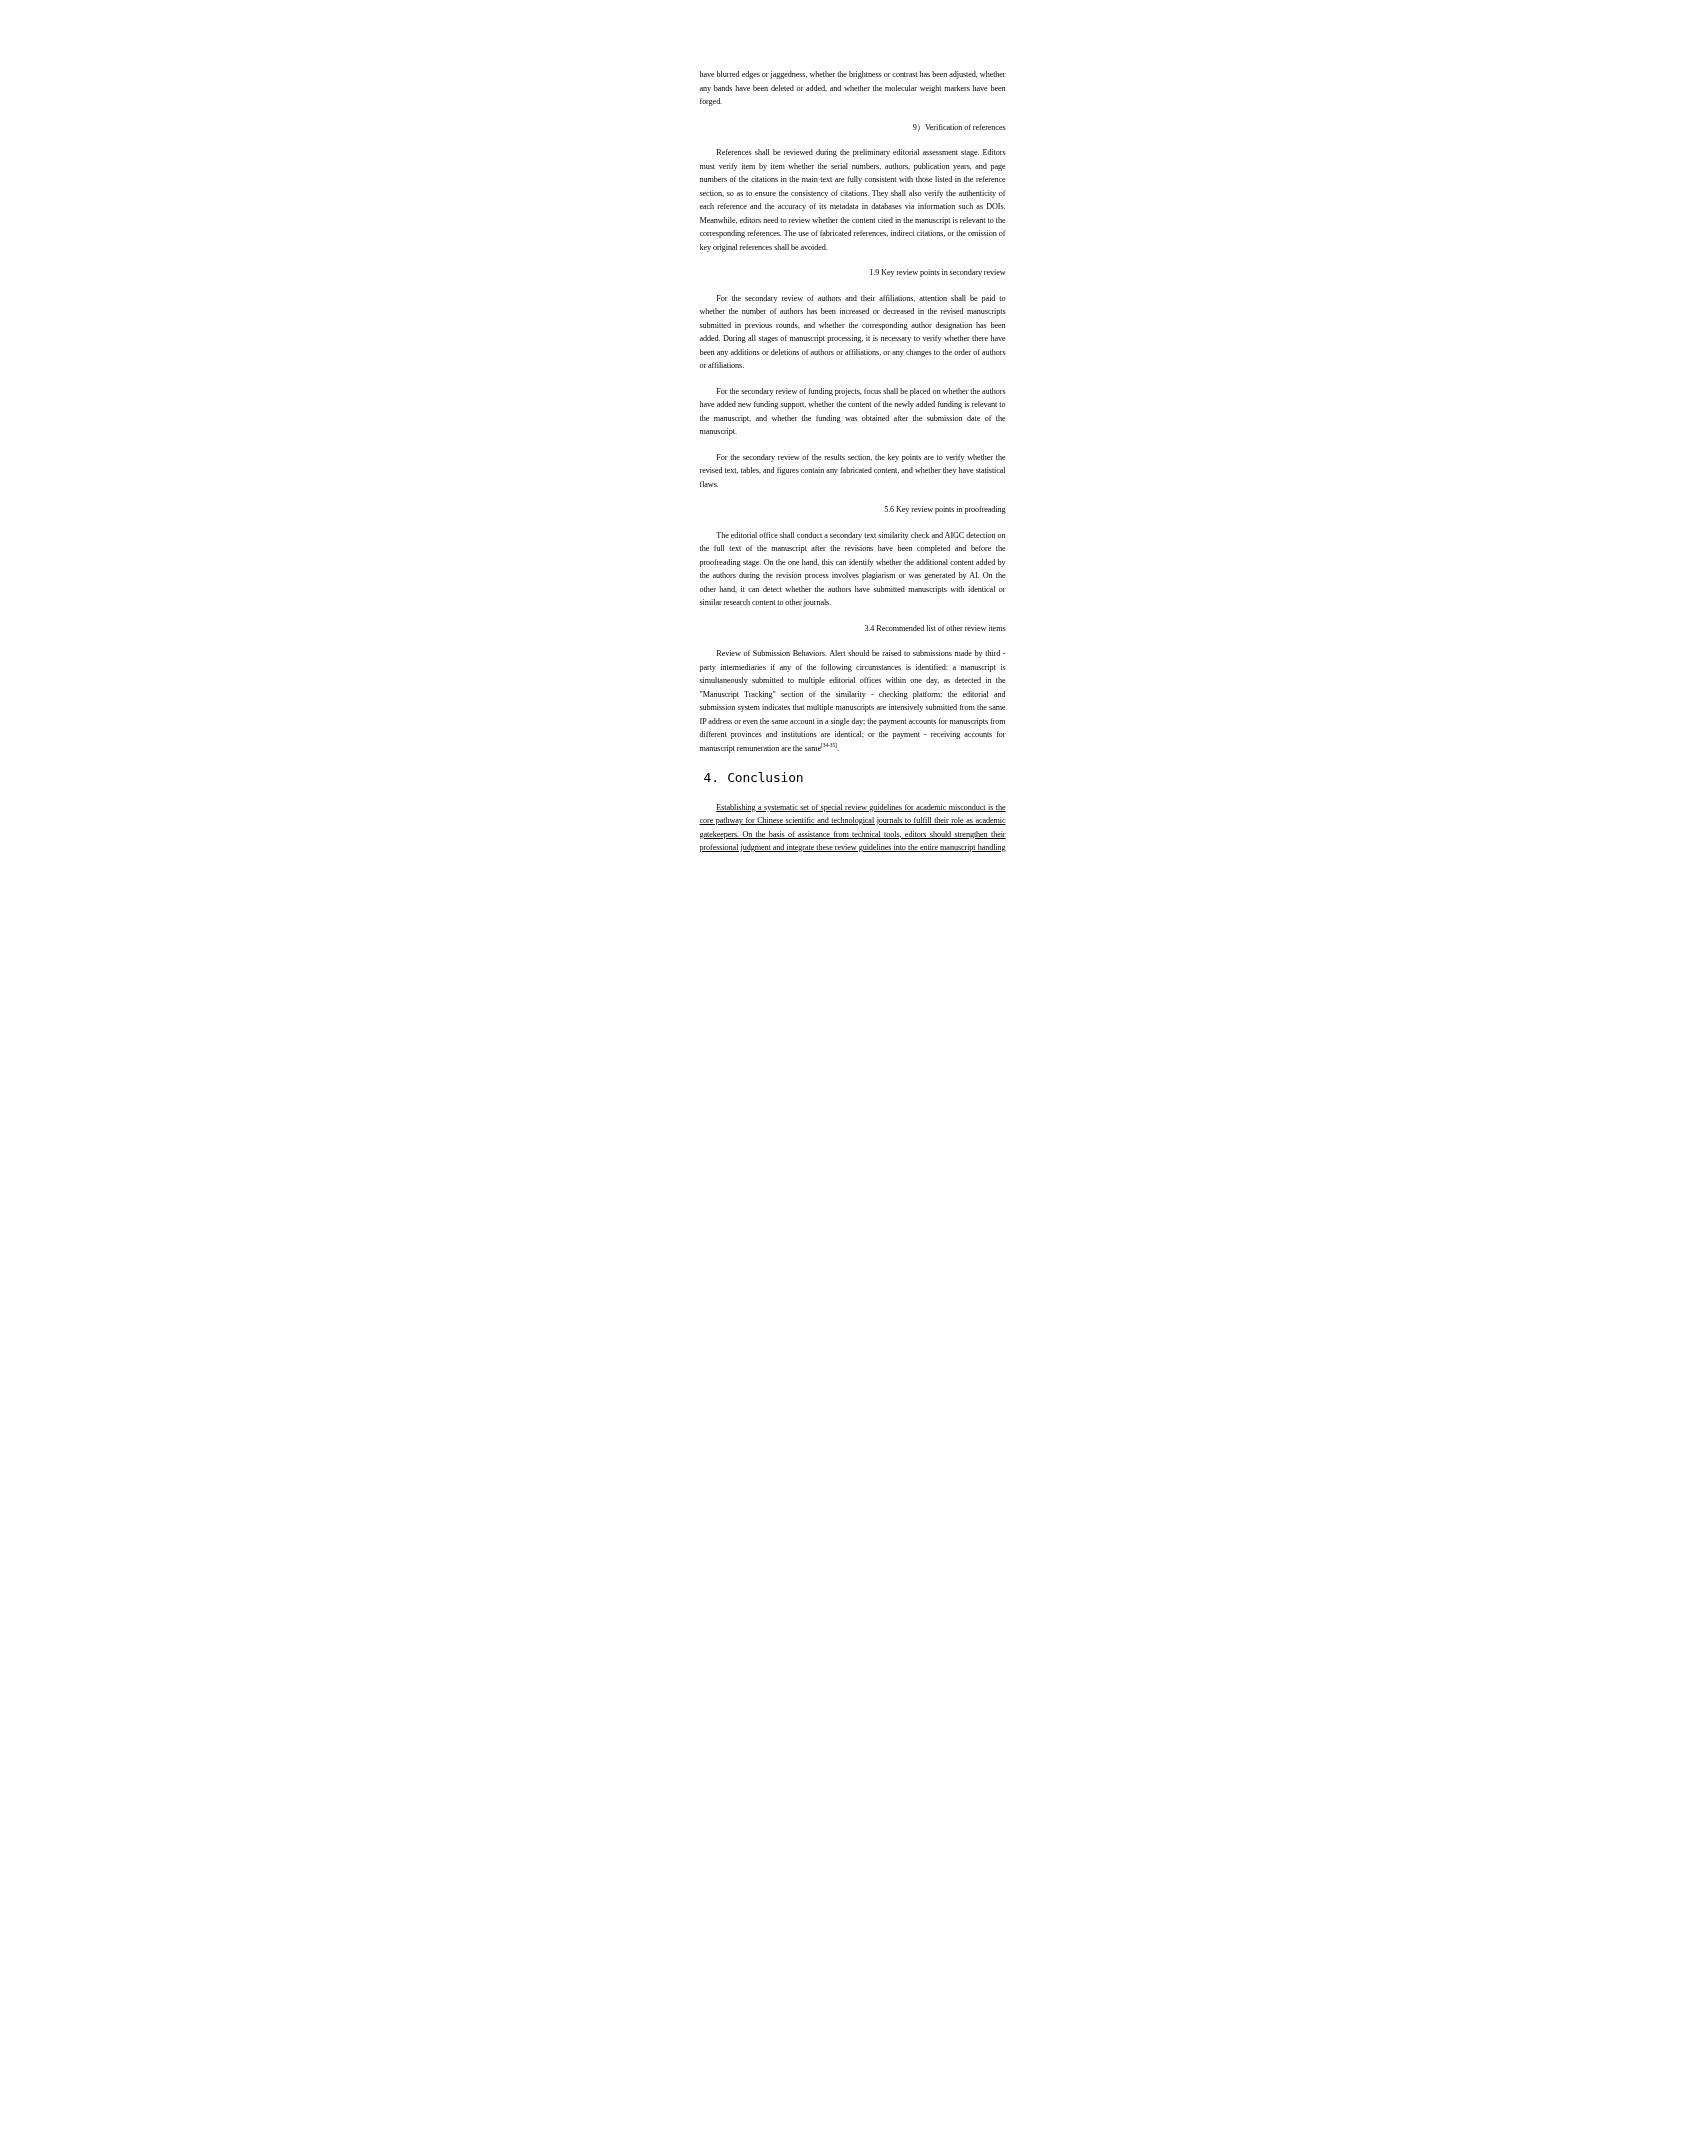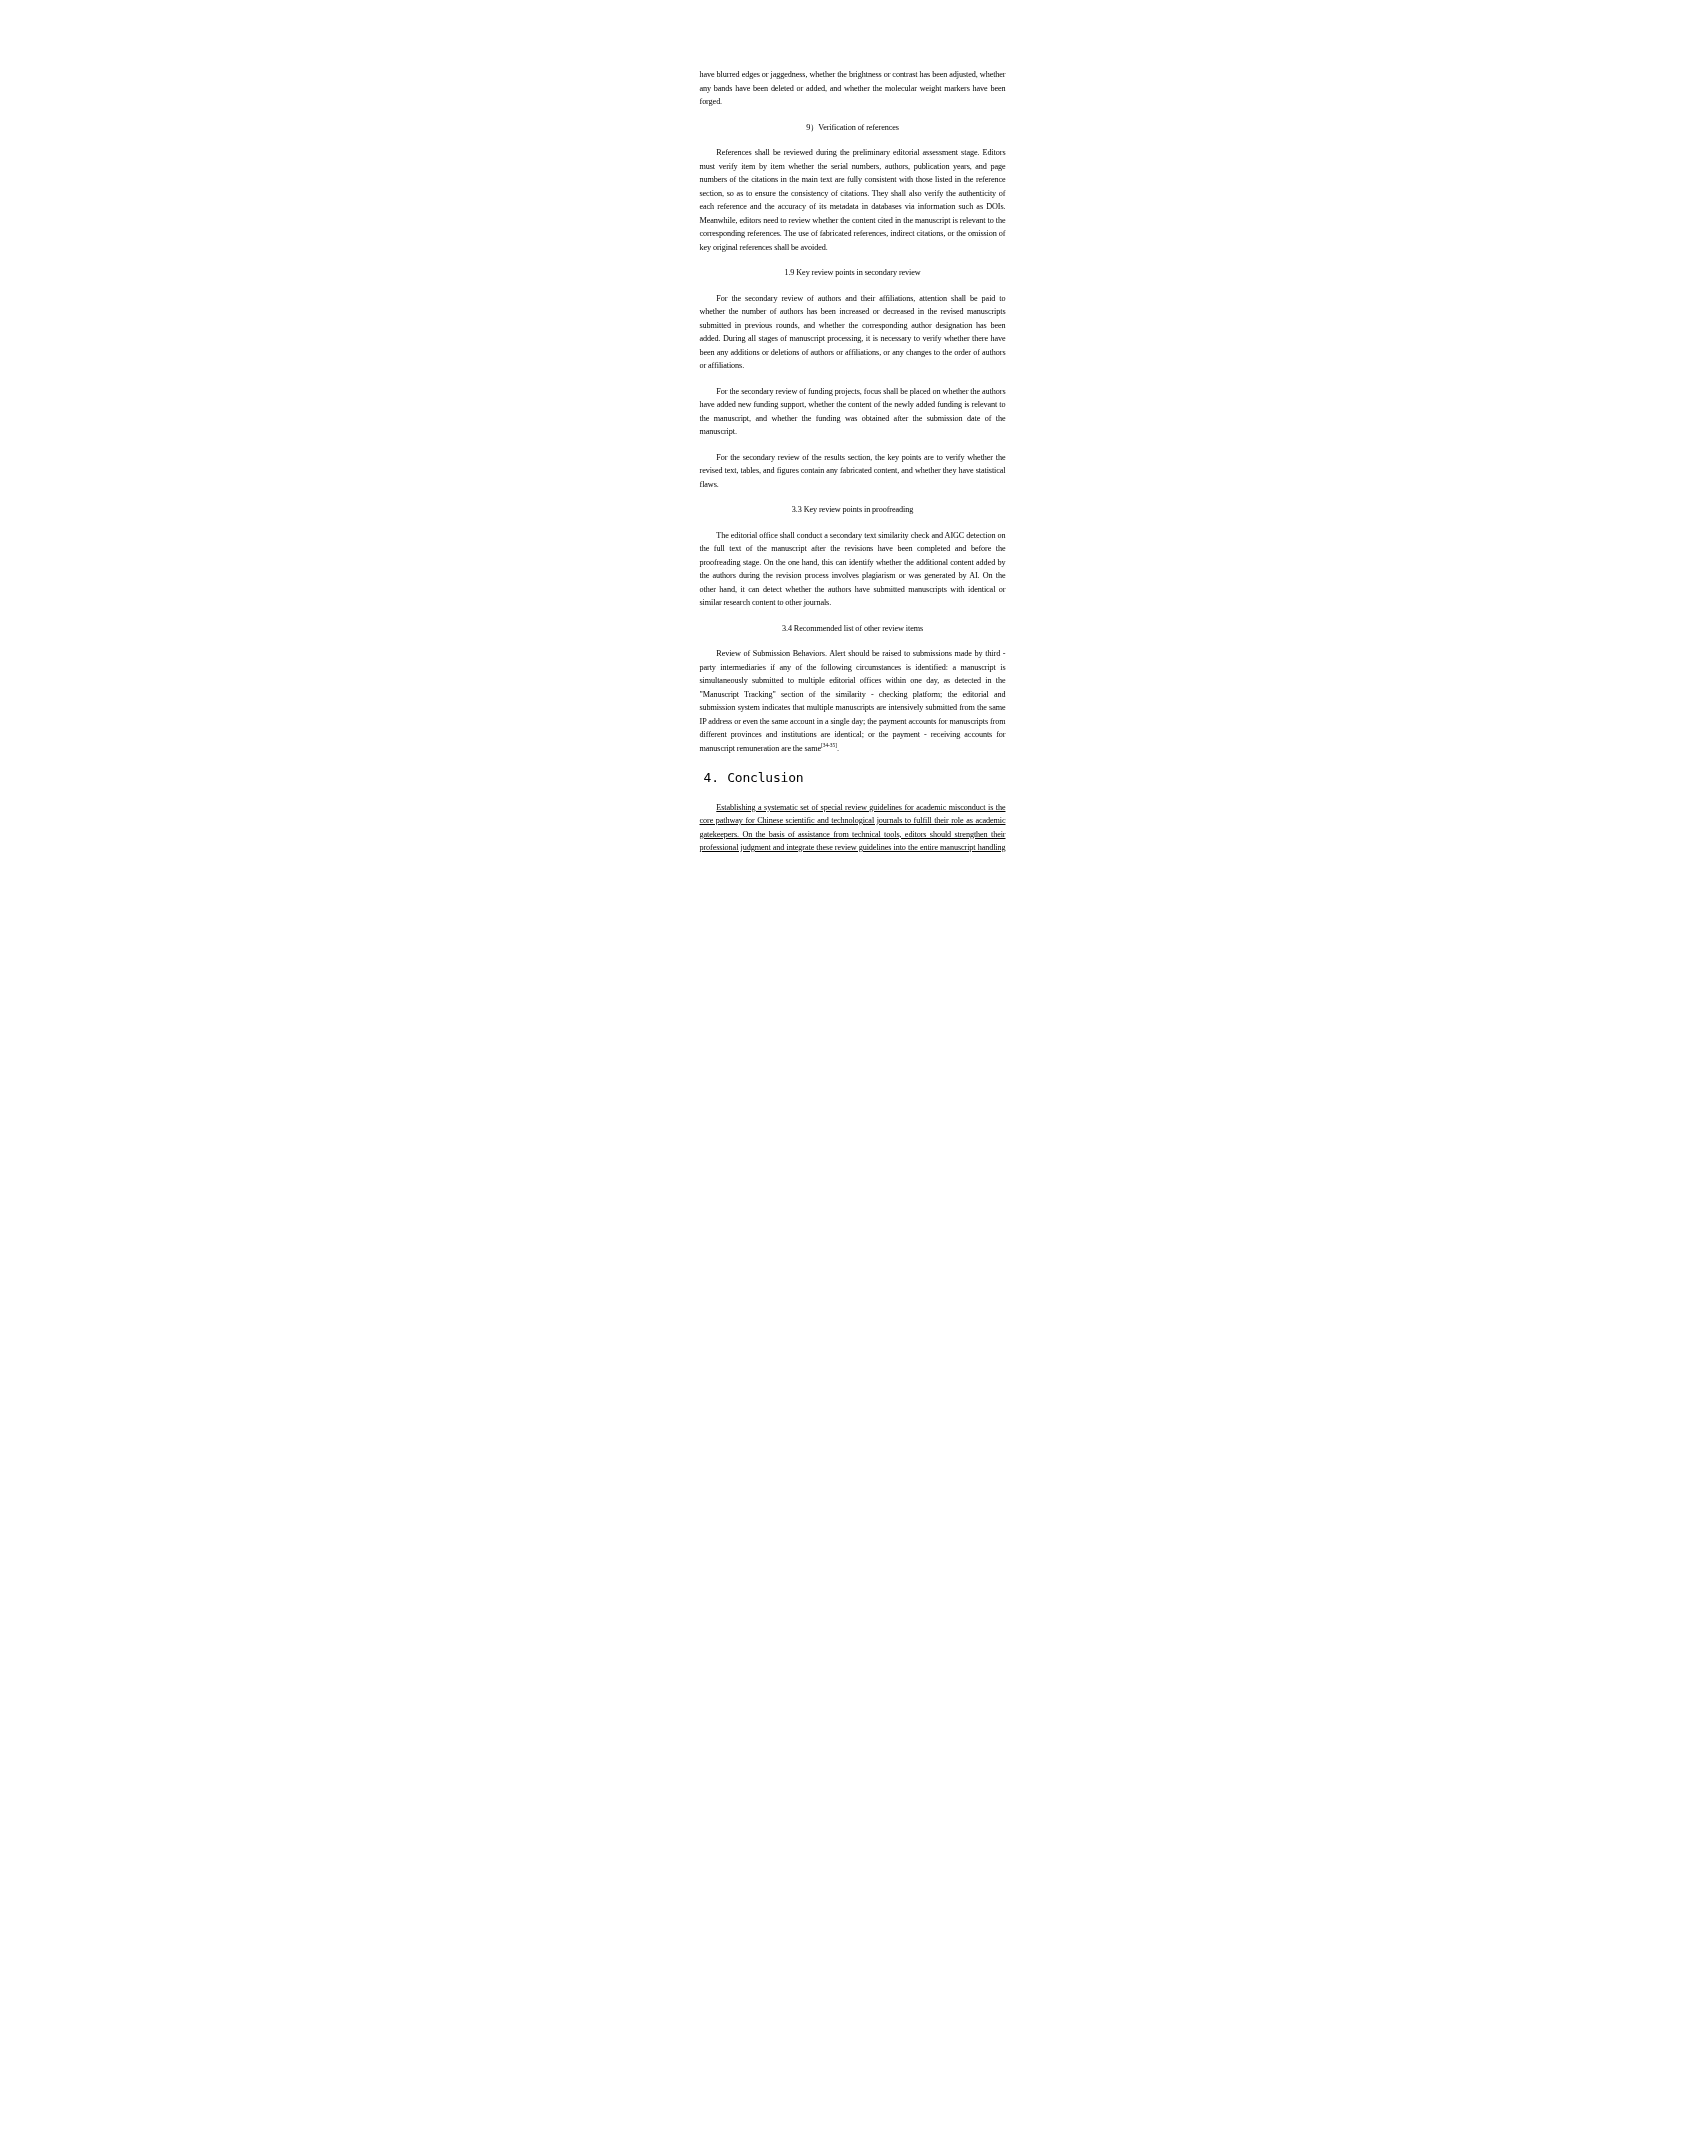--- a/index.html
+++ b/index.html
@@ -27,21 +27,21 @@
   }
   .para.indent {
     text-indent: 2.05em;
   }
   .para.justify-last {
     text-align-last: justify;
     text-decoration: underline;
   }
   .subheading {
     margin: 12px;
-    text-align: center;
+    text-align: right;
   }
   h2.heading {
     margin: 16px;
     font-family: "DejaVu Sans Mono", monospace;
     font-weight: normal;
     font-size: 13px;
     line-height: 13.5px;
     letter-spacing: -0.2px;
   }
   .heading-number {
@@ -59,21 +59,21 @@
 
 <div class="page">
   <div>
       <p class="para">have blurred edges or jaggedness, whether the brightness or contrast has been adjusted, whether any bands have been deleted or added, and whether the molecular weight markers have been forged.</p>
       <p class="subheading">9）Verification of references</p>
       <p class="para indent">References shall be reviewed during the preliminary editorial assessment stage. Editors must verify item by item whether the serial numbers, authors, publication years, and page numbers of the citations in the main text are fully consistent with those listed in the reference section, so as to ensure the consistency of citations. They shall also verify the authenticity of each reference and the accuracy of its metadata in databases via information such as DOIs. Meanwhile, editors need to review whether the content cited in the manuscript is relevant to the corresponding references. The use of fabricated references, indirect citations, or the omission of key original references shall be avoided.</p>
       <p class="subheading">1.9 Key review points in secondary review</p>
       <p class="para indent">For the secondary review of authors and their affiliations, attention shall be paid to whether the number of authors has been increased or decreased in the revised manuscripts submitted in previous rounds, and whether the corresponding author designation has been added. During all stages of manuscript processing, it is necessary to verify whether there have been any additions or deletions of authors or affiliations, or any changes to the order of authors or affiliations.</p>
       <p class="para indent">For the secondary review of funding projects, focus shall be placed on whether the authors have added new funding support, whether the content of the newly added funding is relevant to the manuscript, and whether the funding was obtained after the submission date of the manuscript.</p>
       <p class="para indent">For the secondary review of the results section, the key points are to verify whether the revised text, tables, and figures contain any fabricated content, and whether they have statistical flaws.</p>
-      <p class="subheading">3.3 Key review points in proofreading</p>
+      <p class="subheading">5.6 Key review points in proofreading</p>
       <p class="para indent">The editorial office shall conduct a secondary text similarity check and AIGC detection on the full text of the manuscript after the revisions have been completed and before the proofreading stage. On the one hand, this can identify whether the additional content added by the authors during the revision process involves plagiarism or was generated by AI. On the other hand, it can detect whether the authors have submitted manuscripts with identical or similar research content to other journals.</p>
       <p class="subheading">3.4 Recommended list of other review items</p>
       <p class="para indent"><span>Review of Submission Behaviors. Alert should be raised to submissions made by third - party intermediaries if any of the following circumstances is identified: a manuscript is simultaneously submitted to multiple editorial offices within one day, as detected in the "Manuscript Tracking" section of the similarity - checking platform; the editorial and submission system indicates that multiple manuscripts are intensively submitted from the same IP address or even the same account in a single day; the payment accounts for manuscripts from different provinces and institutions are identical; or the payment - receiving accounts for manuscript remuneration are the same</span><sup class="cite">[34-35]</sup><span>.</span></p>
       <h2 class="heading"><span class="heading-number">4.</span><span>Conclusion</span></h2>
       <p class="para indent justify-last">Establishing a systematic set of special review guidelines for academic misconduct is the core pathway for Chinese scientific and technological journals to fulfill their role as academic gatekeepers. On the basis of assistance from technical tools, editors should strengthen their professional judgment and integrate these review guidelines into the entire manuscript handling</p>
     </div>
 </div>
 
 
 </body></html>

